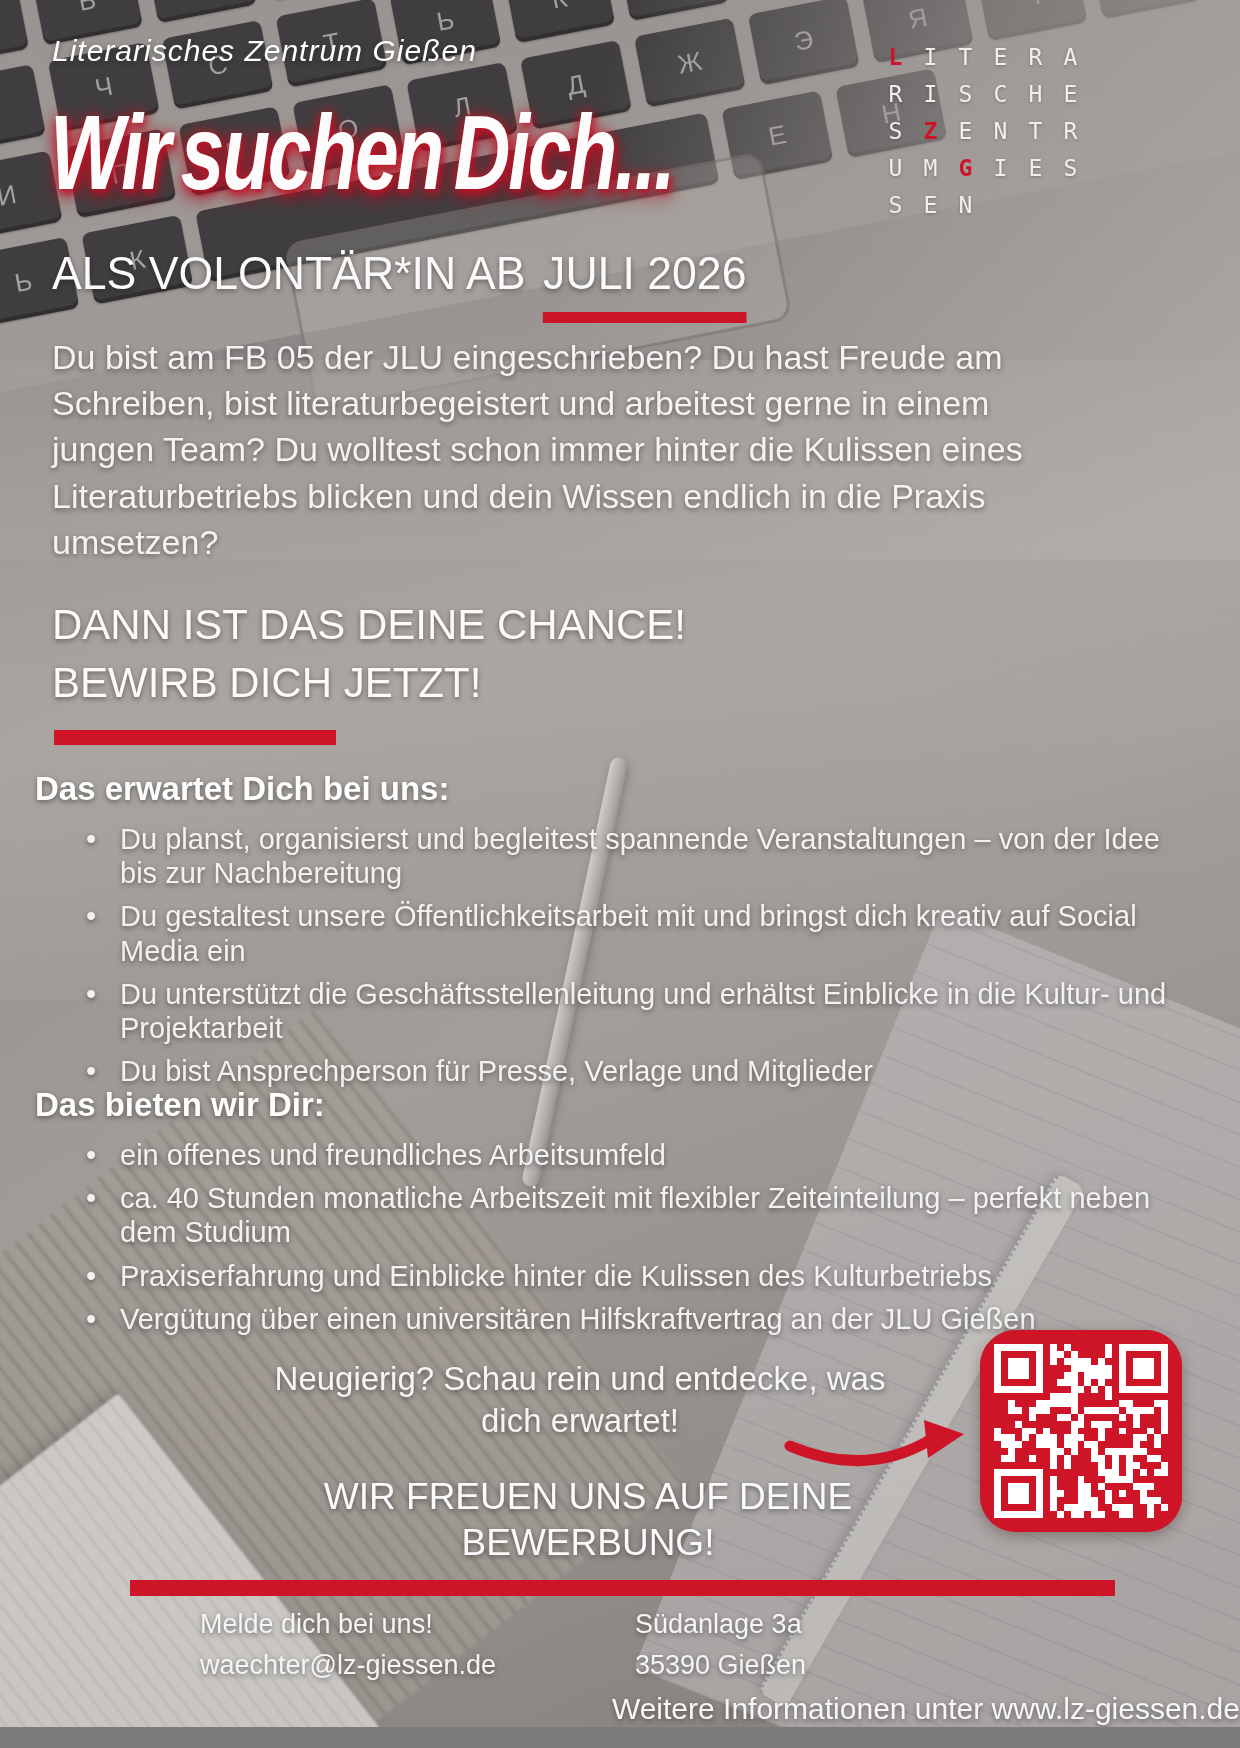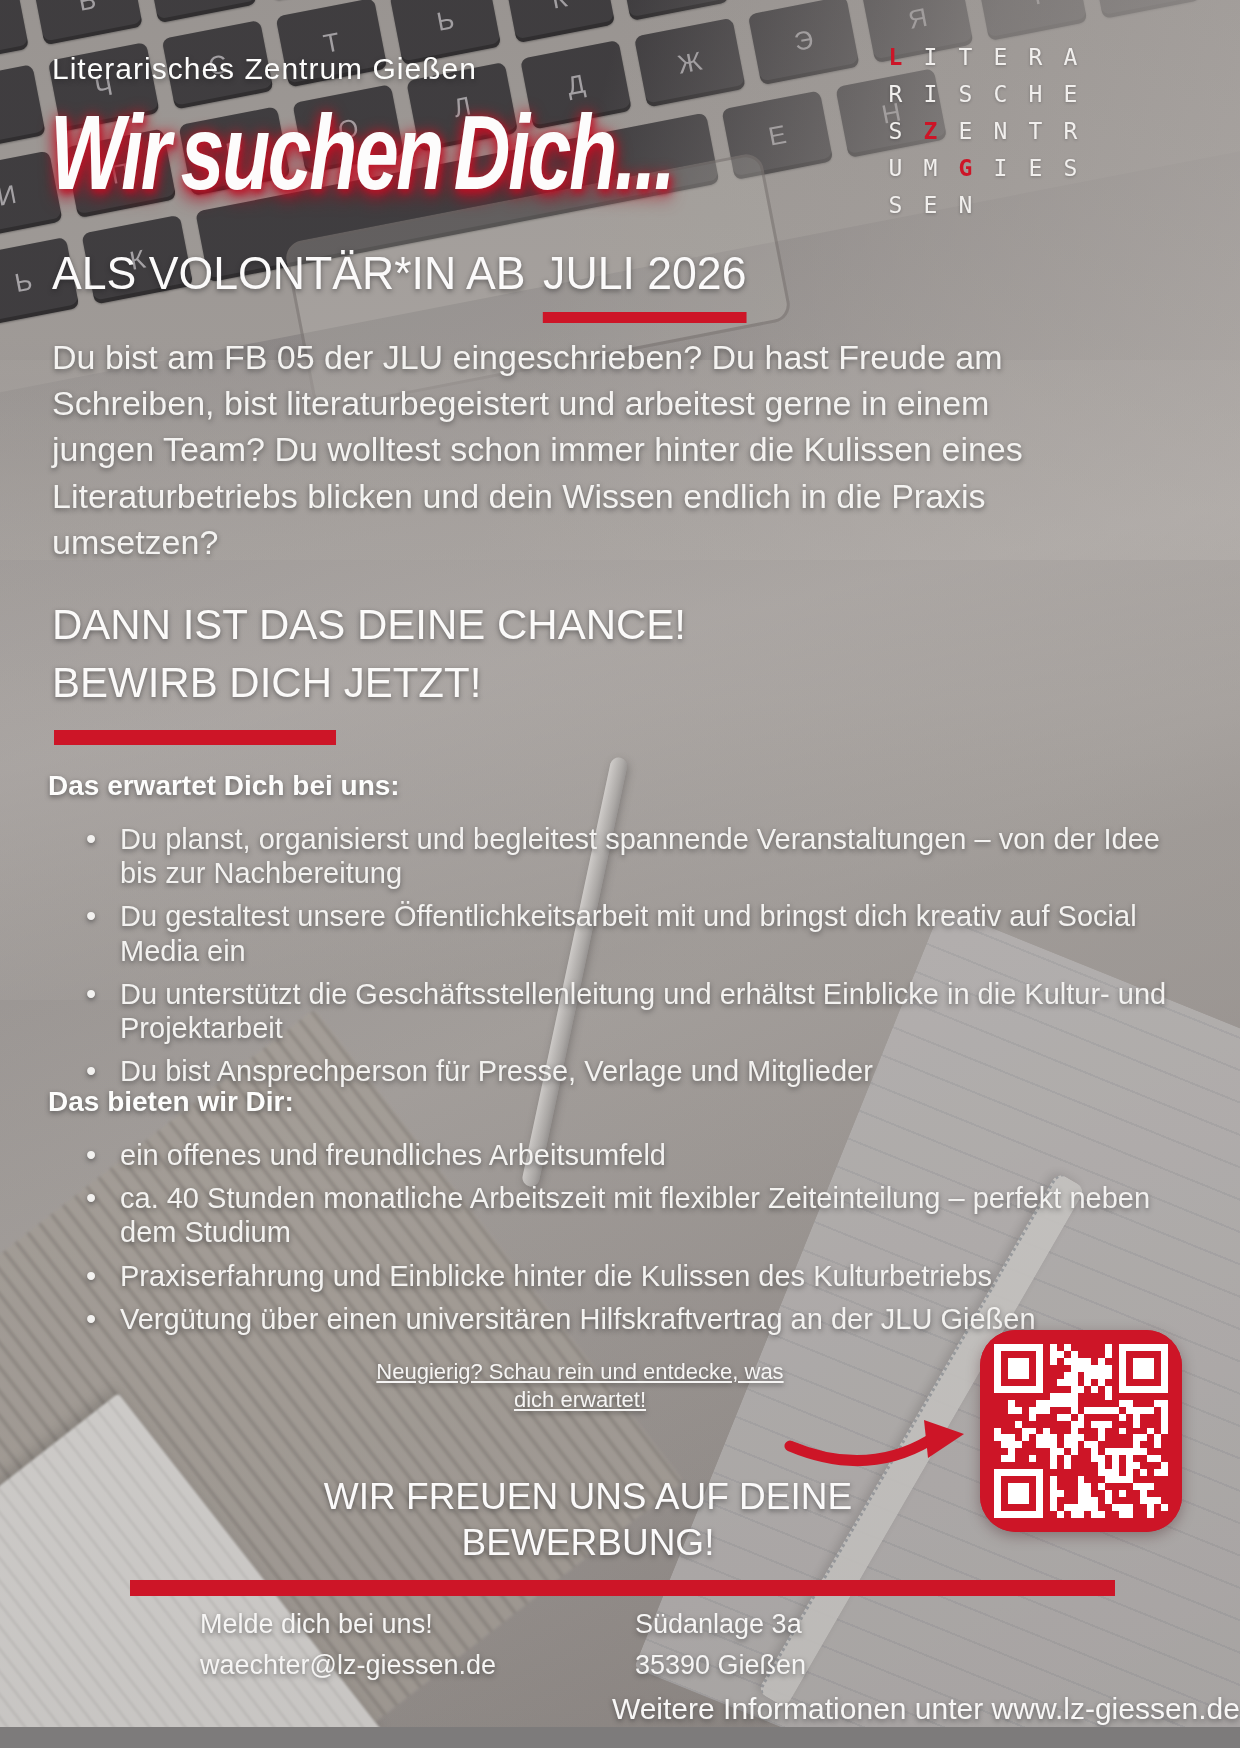--- a/index.html
+++ b/index.html
@@ -69,21 +69,21 @@
     position:absolute;left:905px;top:1140px;width:30px;height:600px;
     transform:rotate(30deg);background:#dddbd8;opacity:.9;
     border-left:3px dotted rgba(130,136,146,.6);border-radius:10px;
     box-shadow:-4px 0 10px rgba(70,68,66,.25);
   }
   .tint{position:absolute;inset:0;background:linear-gradient(rgba(66,62,62,.22),rgba(66,62,62,.12) 40%,rgba(66,62,62,.2));}
   
   .content{position:absolute;inset:0;}
   .sh{text-shadow:0 2px 5px rgba(28,28,30,.5);}
   .org{
-    position:absolute;left:52px;top:52px;font-size:30px;letter-spacing:1px;color:#fdfdfc;
+    position:absolute;left:52px;top:34px;font-size:30px;letter-spacing:1px;color:#fdfdfc;font-style:italic;
   }
   .title{
     position:absolute;left:50px;top:92px;font-size:106px;font-weight:bold;font-style:italic;
     letter-spacing:-3px;word-spacing:-0.1em;color:#fdfcfc;white-space:nowrap;
     transform:scaleX(.74);transform-origin:left top;
     text-shadow:0 0 16px rgba(205,21,39,.9),0 9px 20px rgba(170,12,34,.8),3px 4px 8px rgba(190,16,38,.7);
   }
   .logo{position:absolute;left:878px;top:44px;font-family:"DejaVu Sans Mono",monospace;}
   .logo-row{height:37px;}
   .logo-letter{
@@ -103,37 +103,37 @@
     position:absolute;left:52px;top:334px;width:1075px;font-size:34px;line-height:1.36;
     color:#f4f3f1;white-space:pre-line;
   }
   .cta{
     position:absolute;left:52px;top:596px;font-size:42px;line-height:1.38;color:#fbfaf9;
   }
   .bar-small{
     position:absolute;left:54px;top:730px;width:282px;height:15px;background:var(--red);
   }
   .sec-heading{
-    position:absolute;left:48px;font-size:28px;font-weight:bold;color:#fdfdfc;
+    position:absolute;left:35px;font-size:33px;font-weight:bold;color:#fdfdfc;
   }
   .h-expect{top:770px;}
   .h-offer{top:1086px;}
   ul.blist{
     position:absolute;left:60px;margin:16px;padding:0 0 0 44px;width:1065px;
     font-size:29px;line-height:1.18;list-style:none;color:#f3f2f0;
   }
   ul.blist li{margin-bottom:9px;white-space:pre-line;position:relative;text-shadow:0 2px 5px rgba(28,28,30,.5);}
   ul.blist li::before{
     content:"•";position:absolute;left:-34px;top:0;font-size:29px;color:#f3f2f0;
   }
   .list-expect{top:806px;}
   .list-offer{top:1122px;}
   .teaser{
     position:absolute;left:240px;top:1358px;width:680px;text-align:center;
-    font-size:22px;line-height:1.28;white-space:pre-line;color:#f6f5f4;text-decoration:underline;
+    font-size:33px;line-height:1.28;white-space:pre-line;color:#f6f5f4;
   }
   .closing{
     position:absolute;left:268px;top:1474px;width:640px;text-align:center;
     font-size:37px;line-height:1.24;white-space:pre-line;color:#fbfafa;
   }
   .arrow-wrap{position:absolute;left:778px;top:1396px;width:200px;height:84px;}
   .qr{
     position:absolute;left:980px;top:1330px;width:202px;height:202px;border-radius:36px;
     background:var(--red);box-shadow:0 4px 14px rgba(60,20,25,.35);overflow:hidden;
   }

